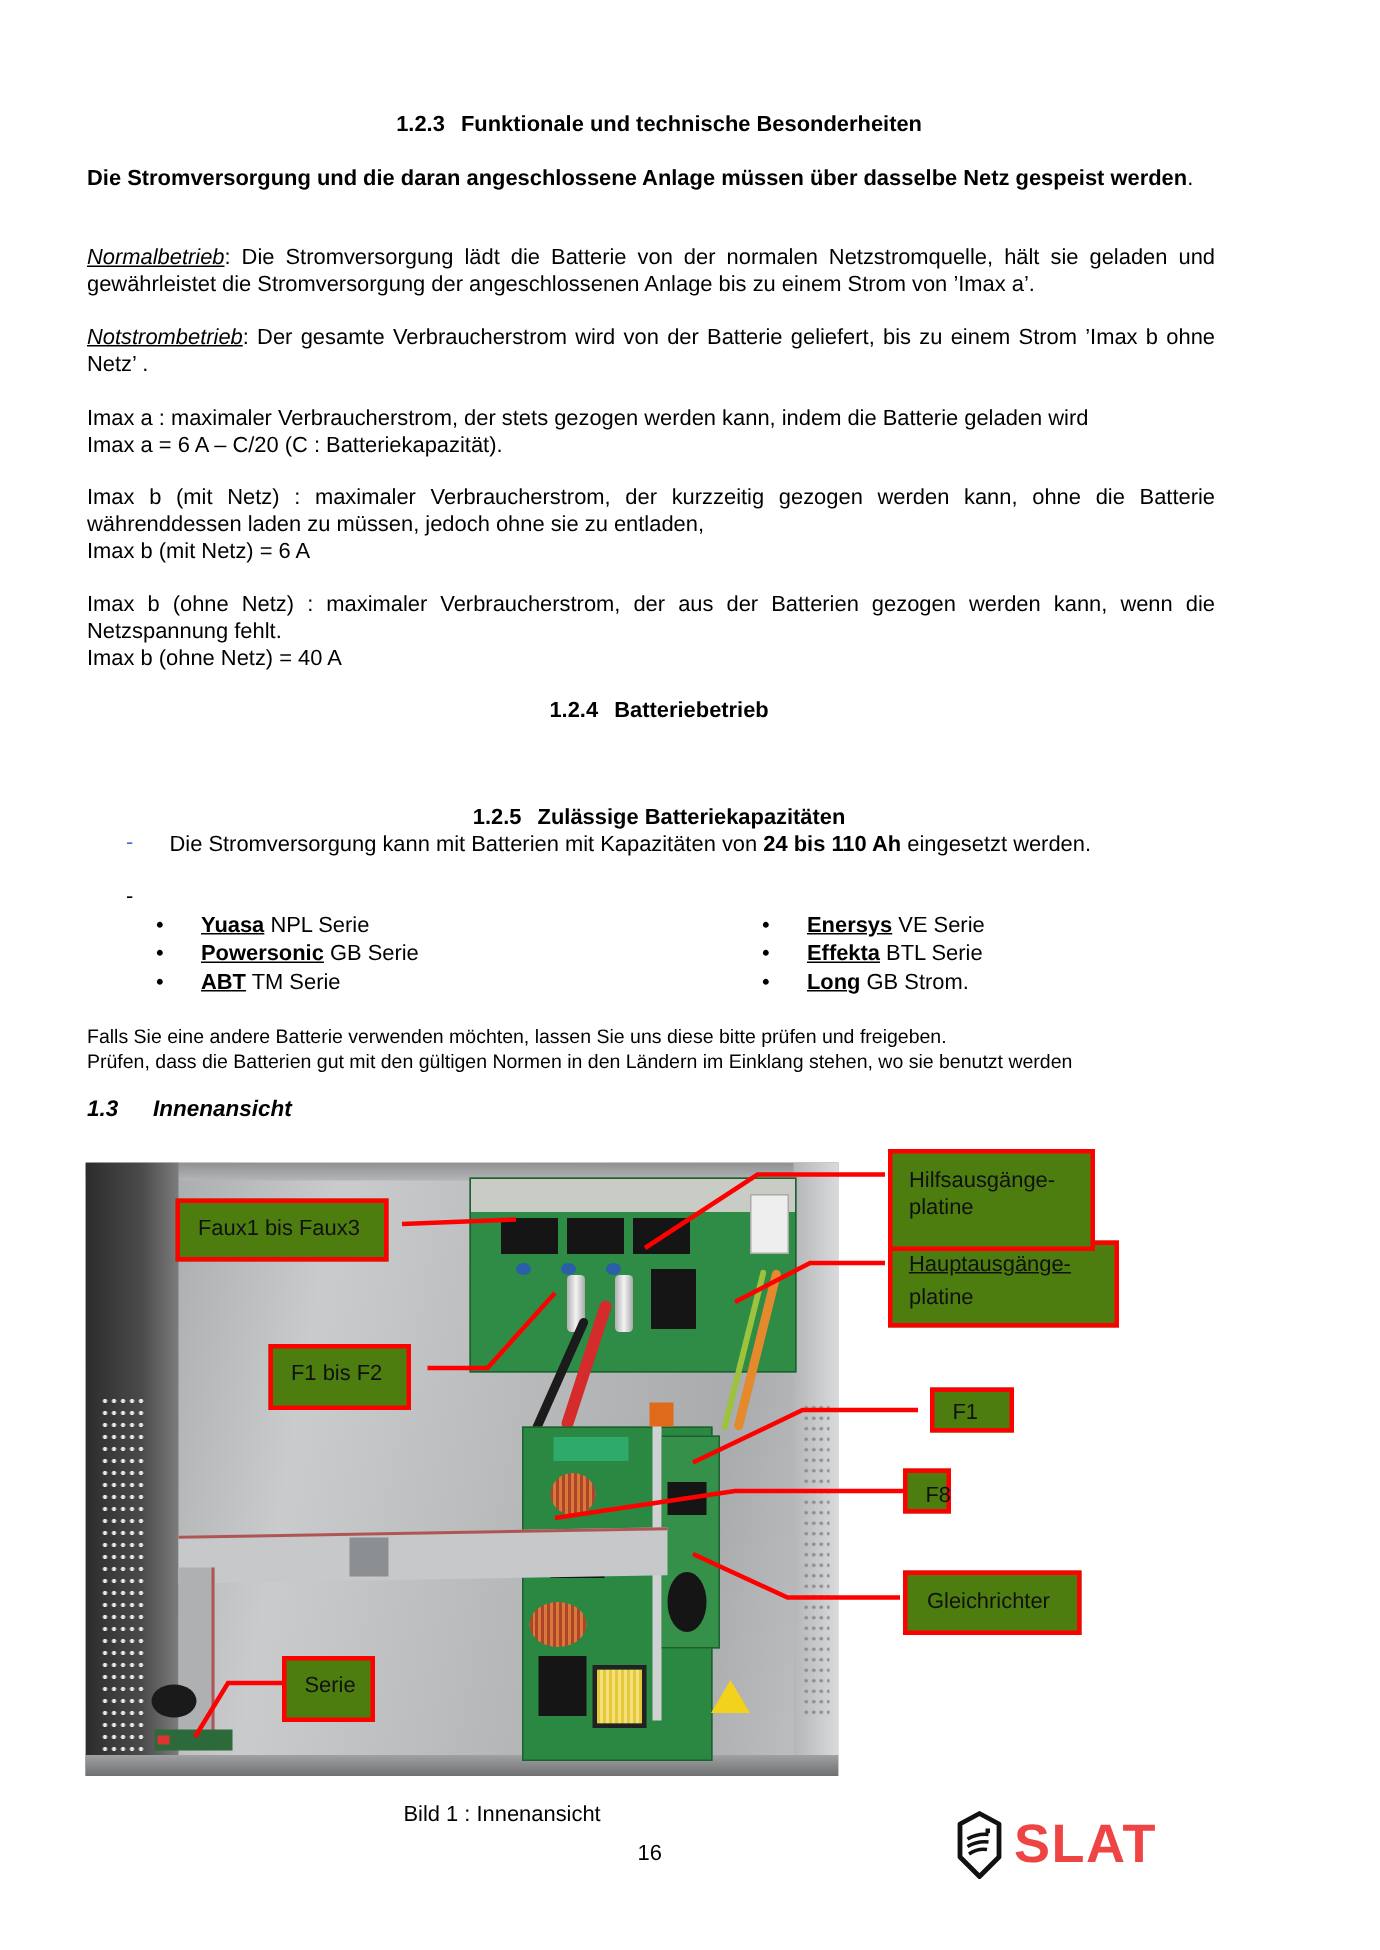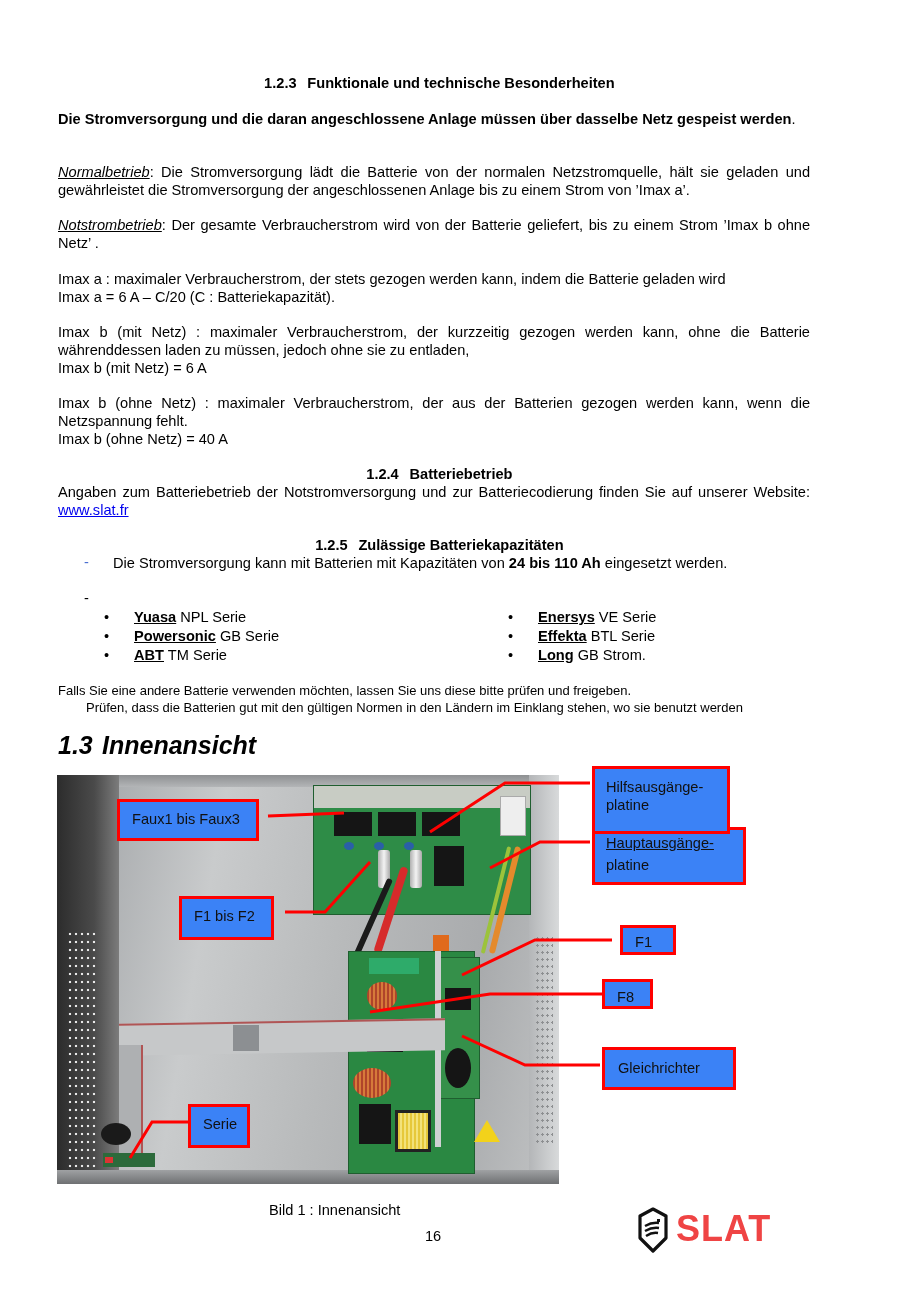--- a/index.html
+++ b/index.html
@@ -13,21 +13,21 @@
   .bold { font-weight:bold; }
   .ul { text-decoration:underline; }
   .it { font-style:italic; }
   a.link { color:#0000ee; text-decoration:underline; }
   .dash { position:absolute; left:84px; font-size:14.6px; }
   .dash.blue { color:#4a6fd0; }
   .bul { position:absolute; font-size:14.6px; line-height:18px; }
   .bul .dot { position:absolute; left:0; top:0; }
   .bul .body { position:absolute; left:30px; top:0; white-space:nowrap; }
   .small { font-size:13px; line-height:17px; }
-  .h2 { position:absolute; left:58px; top:731px; font-size:25px; font-weight:bold; font-style:italic; }
+  .h2 { position:absolute; left:58px; top:731px; font-size:15px; font-weight:bold; font-style:italic; }
   .h2 .num { display:inline-block; width:44px; }
 
   
   .photo { position:absolute; left:57px; top:775px; width:502px; height:409px; overflow:hidden;
            background:linear-gradient(100deg,#9a9da0 0%,#c9cbcc 30%,#b8babb 55%,#a9abad 80%,#c2c4c5 100%); }
   .wall-left { position:absolute; left:0; top:0; width:62px; height:409px;
                background:linear-gradient(90deg,#2c2c2c 0%,#4a4a4a 60%,#7c7c7c 100%); }
   .perf { position:absolute; left:10px; top:155px; width:30px; height:240px;
           background-image:radial-gradient(circle,#e8e8e8 1.2px,transparent 1.6px);
           background-size:6px 8px; }
@@ -53,21 +53,21 @@
   .ribbon-down { position:absolute; left:62px; top:270px; width:22px; height:120px; background:#aeb0b2; border-right:2px solid #b05555; }
   .clip { position:absolute; left:176px; top:250px; width:26px; height:26px; background:#8c8f92; }
   .warn { position:absolute; left:417px; top:345px; width:0; height:0; border-left:13px solid transparent; border-right:13px solid transparent; border-bottom:22px solid #f2d21b; }
   .wire { position:absolute; border-radius:10px; }
   .led-board { position:absolute; left:46px; top:378px; width:52px; height:14px; background:#2c6a3b; }
   .led { position:absolute; left:48px; top:382px; width:8px; height:6px; background:#d33; }
   .ferrite { position:absolute; left:44px; top:348px; width:30px; height:22px; border-radius:50%; background:#1a1a1a; }
 
   
   .overlay { position:absolute; left:0; top:0; width:920px; height:1300px; pointer-events:none; }
-  .callout { position:absolute; background:#3b82f6; border:3px solid #ff0000; box-sizing:border-box;
+  .callout { position:absolute; background:#4d7c0f; border:3px solid #ff0000; box-sizing:border-box;
              font-size:14.6px; line-height:18px; color:#111; padding:0; }
   .callout span { position:absolute; }
 
   .caption { position:absolute; left:269px; top:1202px; font-size:14.6px; }
   .pagenum { position:absolute; left:425px; top:1228px; font-size:14.6px; }
   .logo { position:absolute; left:636px; top:1206px; width:136px; height:48px; }
   .logo-text { position:absolute; left:40px; top:2px; font-size:36px; font-weight:bold; letter-spacing:1px; color:#ef4444; }
 </style>
 </head>
 <body>
@@ -95,23 +95,20 @@
 
   <div class="txt just" style="top:323px;">Imax b (mit Netz) : maximaler Verbraucherstrom, der kurzzeitig gezogen werden kann, ohne die Batterie währenddessen laden zu müssen, jedoch ohne sie zu entladen,</div>
   <div class="txt" style="top:359px;">Imax b (mit Netz) = 6 A</div>
 
   <div class="txt just" style="top:394px;">Imax b (ohne Netz) : maximaler Verbraucherstrom, der aus der Batterien gezogen werden kann, wenn die Netzspannung fehlt.</div>
   <div class="txt" style="top:430px;">Imax b (ohne Netz) = 40 A</div>
 
   <div class="txt h3" style="top:465px;">
     <span class="num">1.2.4</span><span>Batteriebetrieb</span>
   </div>
-  <div class="txt just" style="top:483px;">
-    <span>Angaben zum Batteriebetrieb der Notstromversorgung und zur Batteriecodierung finden Sie auf unserer Website: </span><a class="link">www.slat.fr</a>
-  </div>
 
   <div class="txt h3" style="top:536px;">
     <span class="num">1.2.5</span><span>Zulässige Batteriekapazitäten</span>
   </div>
 
   <span class="dash blue" style="top:554px;">-</span>
   <div class="txt" style="top:554px; left:113px; width:700px;">
     <span>Die Stromversorgung kann mit Batterien mit Kapazitäten von </span><span class="bold">24 bis 110 Ah</span><span> eingesetzt werden.</span>
   </div>
 
@@ -137,21 +134,21 @@
   <div class="bul" style="left:508px; top:627px;">
     <span class="dot">•</span>
     <span class="body"><span class="bold ul">Effekta</span><span> BTL Serie</span></span>
   </div>
   <div class="bul" style="left:508px; top:646px;">
     <span class="dot">•</span>
     <span class="body"><span class="bold ul">Long</span><span> GB Strom.</span></span>
   </div>
 
   <div class="txt small" style="top:682px;">Falls Sie eine andere Batterie verwenden möchten, lassen Sie uns diese bitte prüfen und freigeben.</div>
-  <div class="txt small" style="top:699px;margin-left:28px;">Prüfen, dass die Batterien gut mit den gültigen Normen in den Ländern im Einklang stehen, wo sie benutzt werden</div>
+  <div class="txt small" style="top:699px;">Prüfen, dass die Batterien gut mit den gültigen Normen in den Ländern im Einklang stehen, wo sie benutzt werden</div>
 
   <div class="h2">
     <span class="num">1.3</span><span>Innenansicht</span>
   </div>
 
   <div class="photo">
     <div class="wall-top"></div>
     <div class="wall-left">
       <div class="perf"></div>
     </div>
@@ -229,24 +226,24 @@
     <span style="left:11px; top:4px;text-decoration:underline;">Hauptausgänge-</span>
     <span style="left:11px; top:26px;">platine</span>
   </div>
   <div class="callout" style="left:592px; top:766px; width:138px; height:68px;">
     <span style="left:11px; top:9px;">Hilfsausgänge-</span>
     <span style="left:11px; top:27px;">platine</span>
   </div>
   <div class="callout" style="left:620px; top:925px; width:56px; height:30px;">
     <span style="left:12px; top:5px;">F1</span>
   </div>
-  <div class="callout" style="left:602px; top:979px; width:51px; height:30px;padding-left:26px;">
+  <div class="callout" style="left:602px; top:979px; width:32px; height:30px;padding-left:26px;">
     <span style="left:12px; top:6px;">F8</span>
   </div>
-  <div class="callout" style="left:602px; top:1047px; width:134px; height:43px;">
+  <div class="callout" style="left:602px; top:1047px; width:119px; height:43px;">
     <span style="left:13px; top:9px;">Gleichrichter</span>
   </div>
 
   <div class="caption">Bild 1 : Innenansicht</div>
   <div class="pagenum">16</div>
 
   <div class="logo">
     <svg width="34" height="48" viewBox="0 0 34 48" style="position:absolute; left:0; top:0;">
       <path d="M17 3 L30 10 L30 32 L17 45 L4 32 L4 10 Z" fill="none" stroke="#111" stroke-width="3.2" stroke-linejoin="round"></path>
       <path d="M9 20 Q16 16 23 17" stroke="#111" stroke-width="2.4" fill="none"></path>

